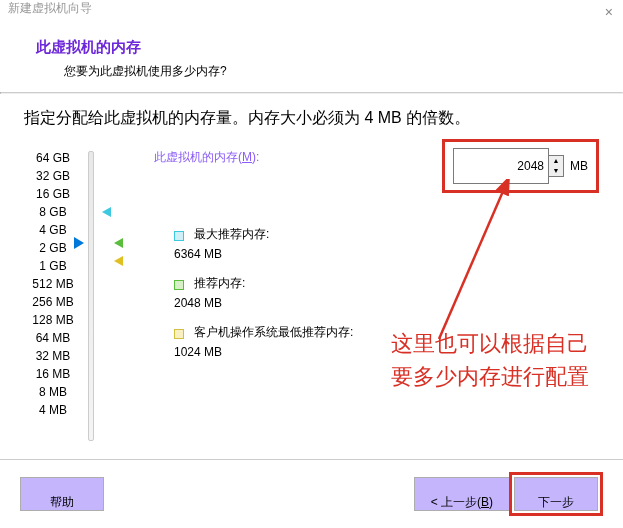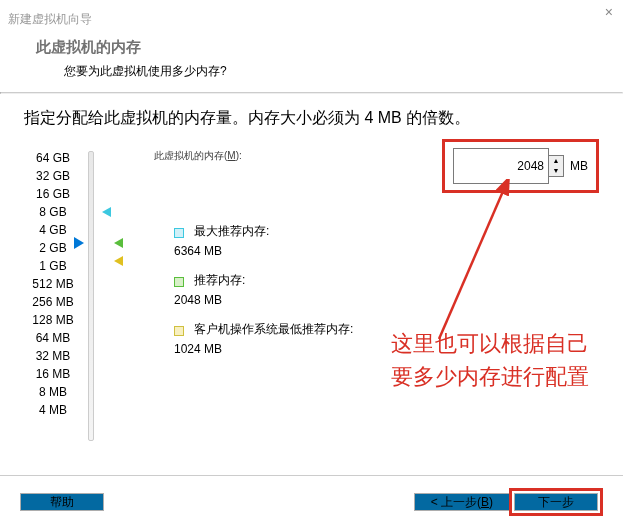--- a/index.html
+++ b/index.html
@@ -8,41 +8,41 @@
       font-size: 12px;
       background: #fff;
       width: 623px;
       height: 528px;
       position: relative;
       overflow: hidden;
     }
     .titlebar {
       height: 28px;
       display: flex;
-      align-items: flex-end;
+      align-items: flex-start;
       padding: 0 8px;
       color: #999;
       font-size: 12px;
       position: relative;
     }
     .titlebar .close {
       position: absolute;
       right: 10px;
       top: 4px;
       font-size: 14px;
       color: #888;
     }
     .header-section {
       padding: 10px 24px 12px 36px;
       background: #fff;
     }
     .header-title {
       font-size: 15px;
       font-weight: bold;
-      color: #737373;
+      color: #6d28d9;
       margin-bottom: 6px;
     }
     .header-subtitle {
       font-size: 12px;
       color: #000;
       margin-left: 28px;
     }
     .divider {
       border-top: 1px solid #ccc;
       margin: 0;
@@ -119,22 +119,22 @@
       left: 130px;
       top: 0;
       right: 0;
     }
     .memory-label-row {
       display: flex;
       align-items: center;
       margin-bottom: 26px;
     }
     .memory-label {
-      font-size: 10px;
-      color: #404040;
+      font-size: 12px;
+      color: #8b5cf6;
     }
     .memory-input-wrap {
       position: absolute;
       right: 0;
       top: -10px;
       display: flex;
       align-items: center;
       border: 3px solid #d93025;
       padding: 6px 8px;
     }
@@ -206,24 +206,24 @@
       left: 0;
       right: 0;
       padding: 0 20px;
       display: flex;
       align-items: center;
       border-top: 1px solid #ccc;
       padding-top: 12px;
     }
     .btn {
       height: 18px;
-      padding: 0 16px;
+      padding: 16px 16px;
       font-size: 12px;
       font-family: inherit;
-      background: #0369a1;
+      background: #c4b5fd;
       border: 1px solid #adadad;
       cursor: pointer;
       min-width: 84px;
     }
     .btn-help { }
     .spacer { flex: 1; }
     .btn-back { margin-right: 0; }
     .btn-next-wrap {
       display: inline-block;
       border: 3px solid #d93025;

